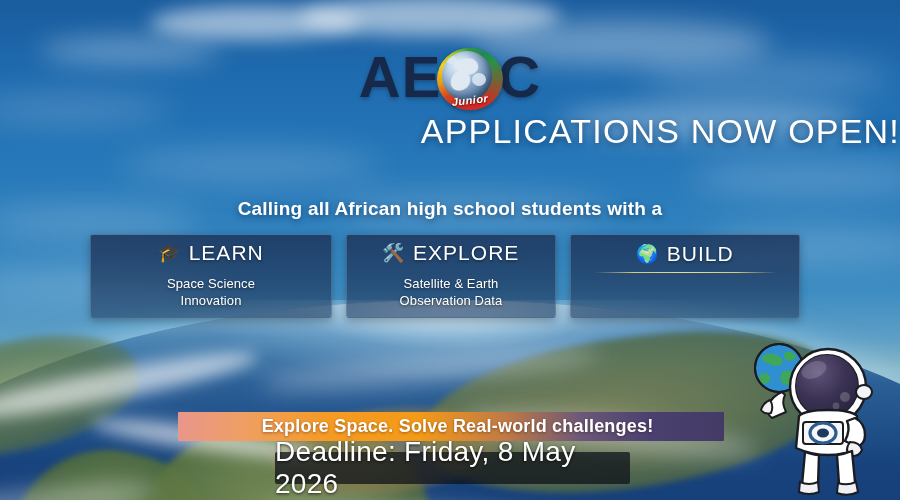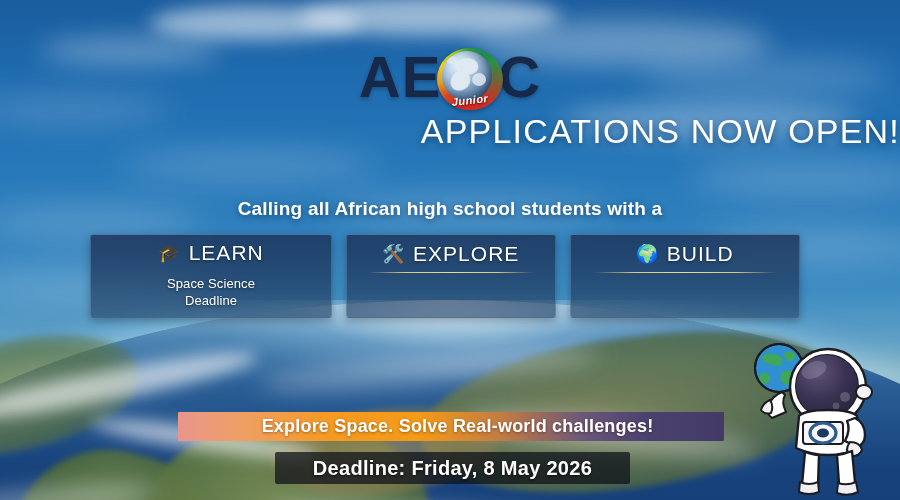--- a/index.html
+++ b/index.html
@@ -301,22 +301,22 @@
   
   .deadline {
     position:absolute;
     left:275px; top:452px;
     width:355px; height:32px;
     background:rgba(14,18,26,0.74);
     display:flex; align-items:center; justify-content:center;
     border-radius:2px;
   }
   .deadline span {
-    font-size:20px;
-    font-weight:bold;
+    font-size:28px;
+    font-weight:normal;
     color:#ffffff;
     letter-spacing:0.3px;
     text-shadow:0 1px 3px rgba(0,0,0,0.7);
   }
 
   
   .astro {
     position:absolute;
     left:752px; top:340px;
     width:140px; height:160px;
@@ -388,30 +388,34 @@
   <div class="cards">
 
     <div class="card c-learn">
       <div class="card-head">
         <span class="card-emoji">🎓</span>
         <span class="card-title">LEARN</span>
       </div>
       <div class="divider"></div>
       <div class="card-desc">
         <div>Space Science</div>
-        <div>Deadline</div>
+        <div>Innovation</div>
       </div>
     </div>
 
     <div class="card c-explore">
       <div class="card-head">
         <span class="card-emoji">🛠️</span>
         <span class="card-title">EXPLORE</span>
       </div>
       <div class="divider"></div>
+      <div class="card-desc">
+        <div>Satellite &amp; Earth</div>
+        <div>Observation Data</div>
+      </div>
     </div>
 
     <div class="card c-build">
       <div class="card-head">
         <span class="card-emoji">🌍</span>
         <span class="card-title">BUILD</span>
       </div>
       <div class="divider"></div>
     </div>
 

